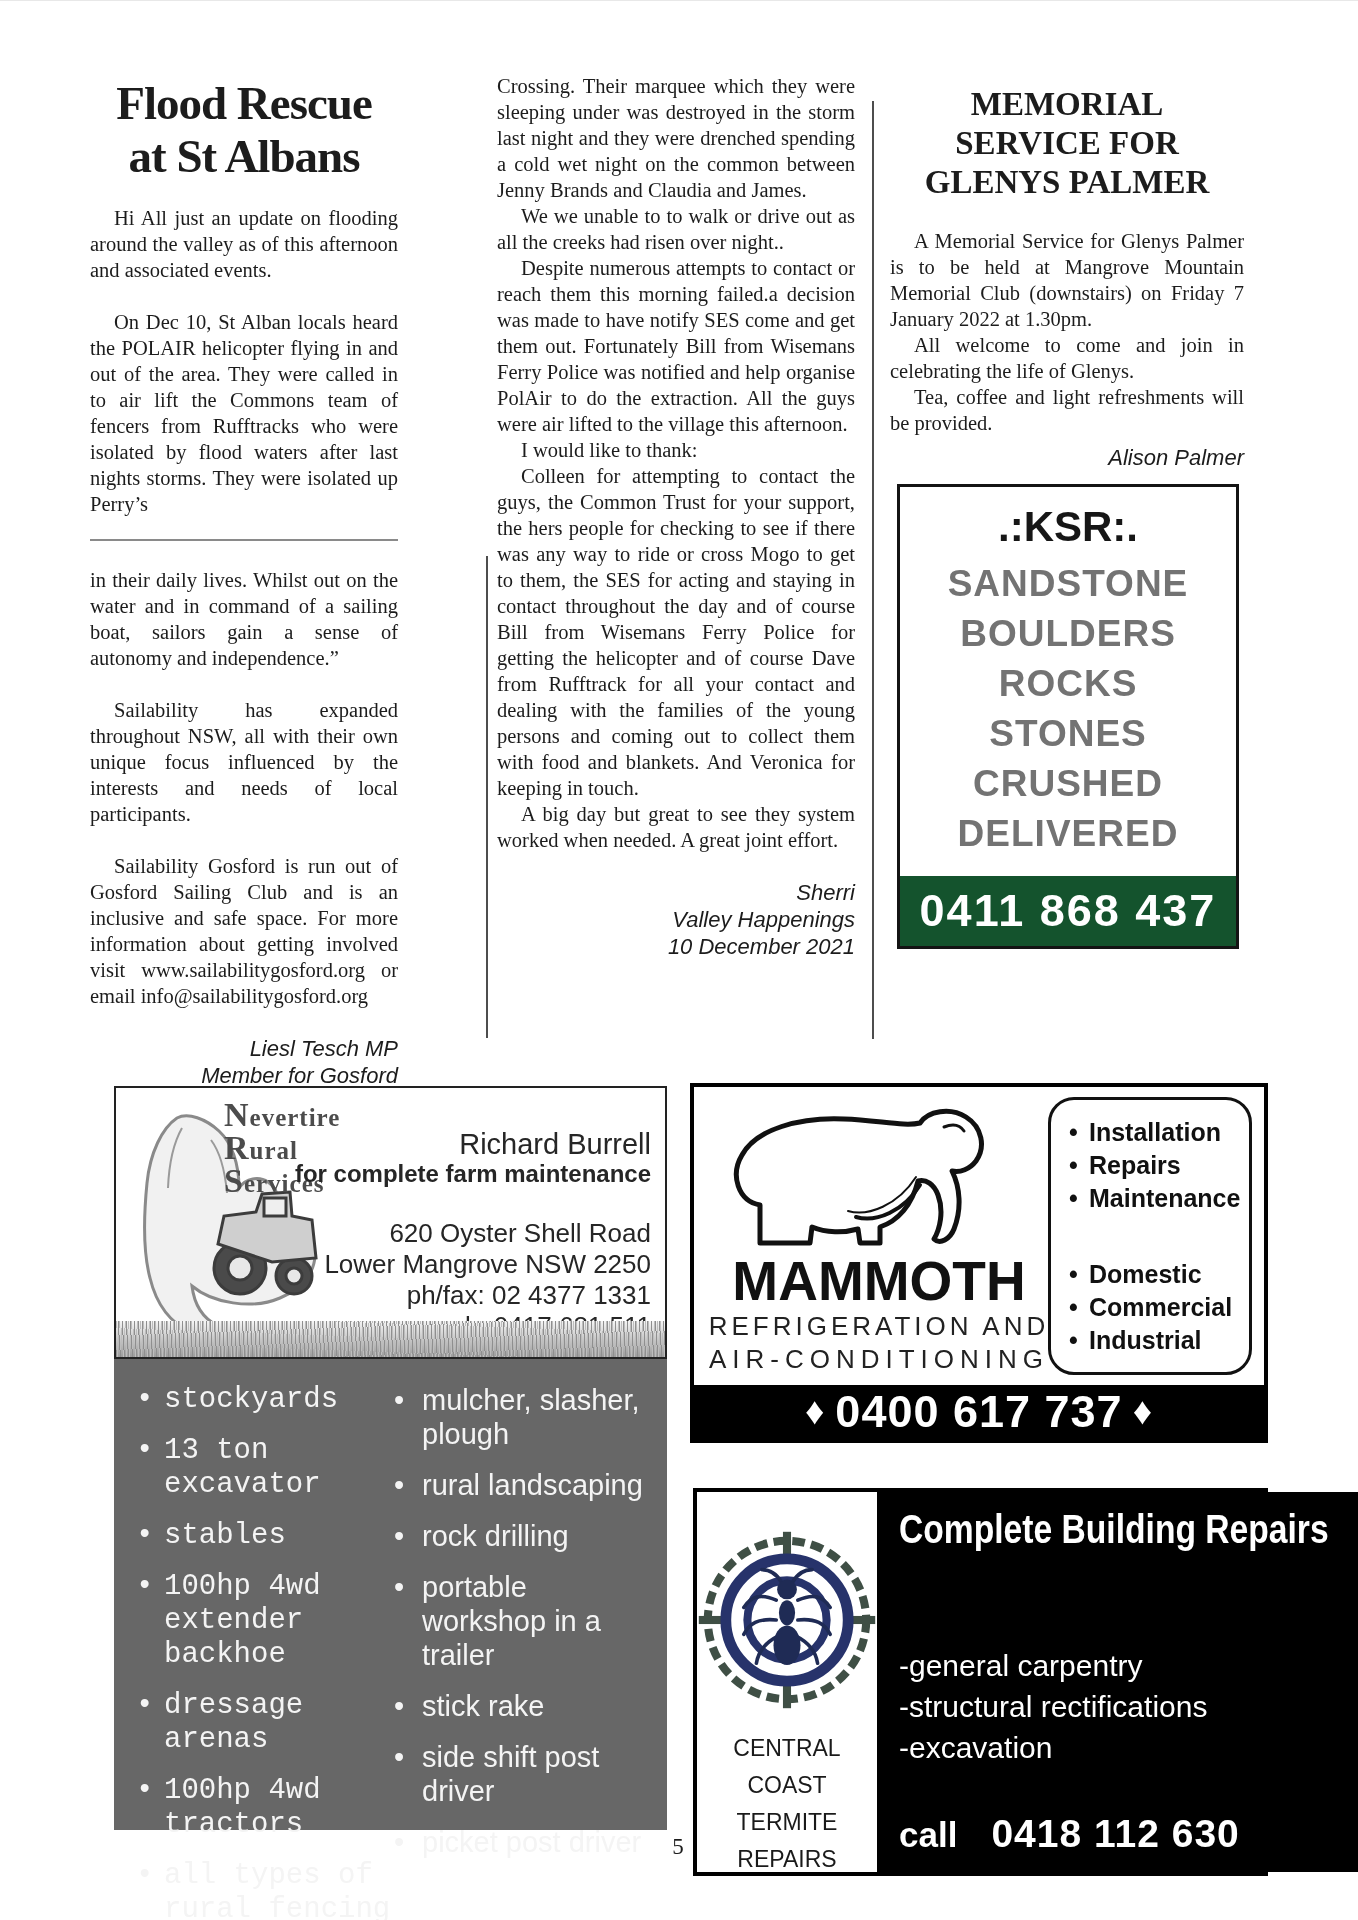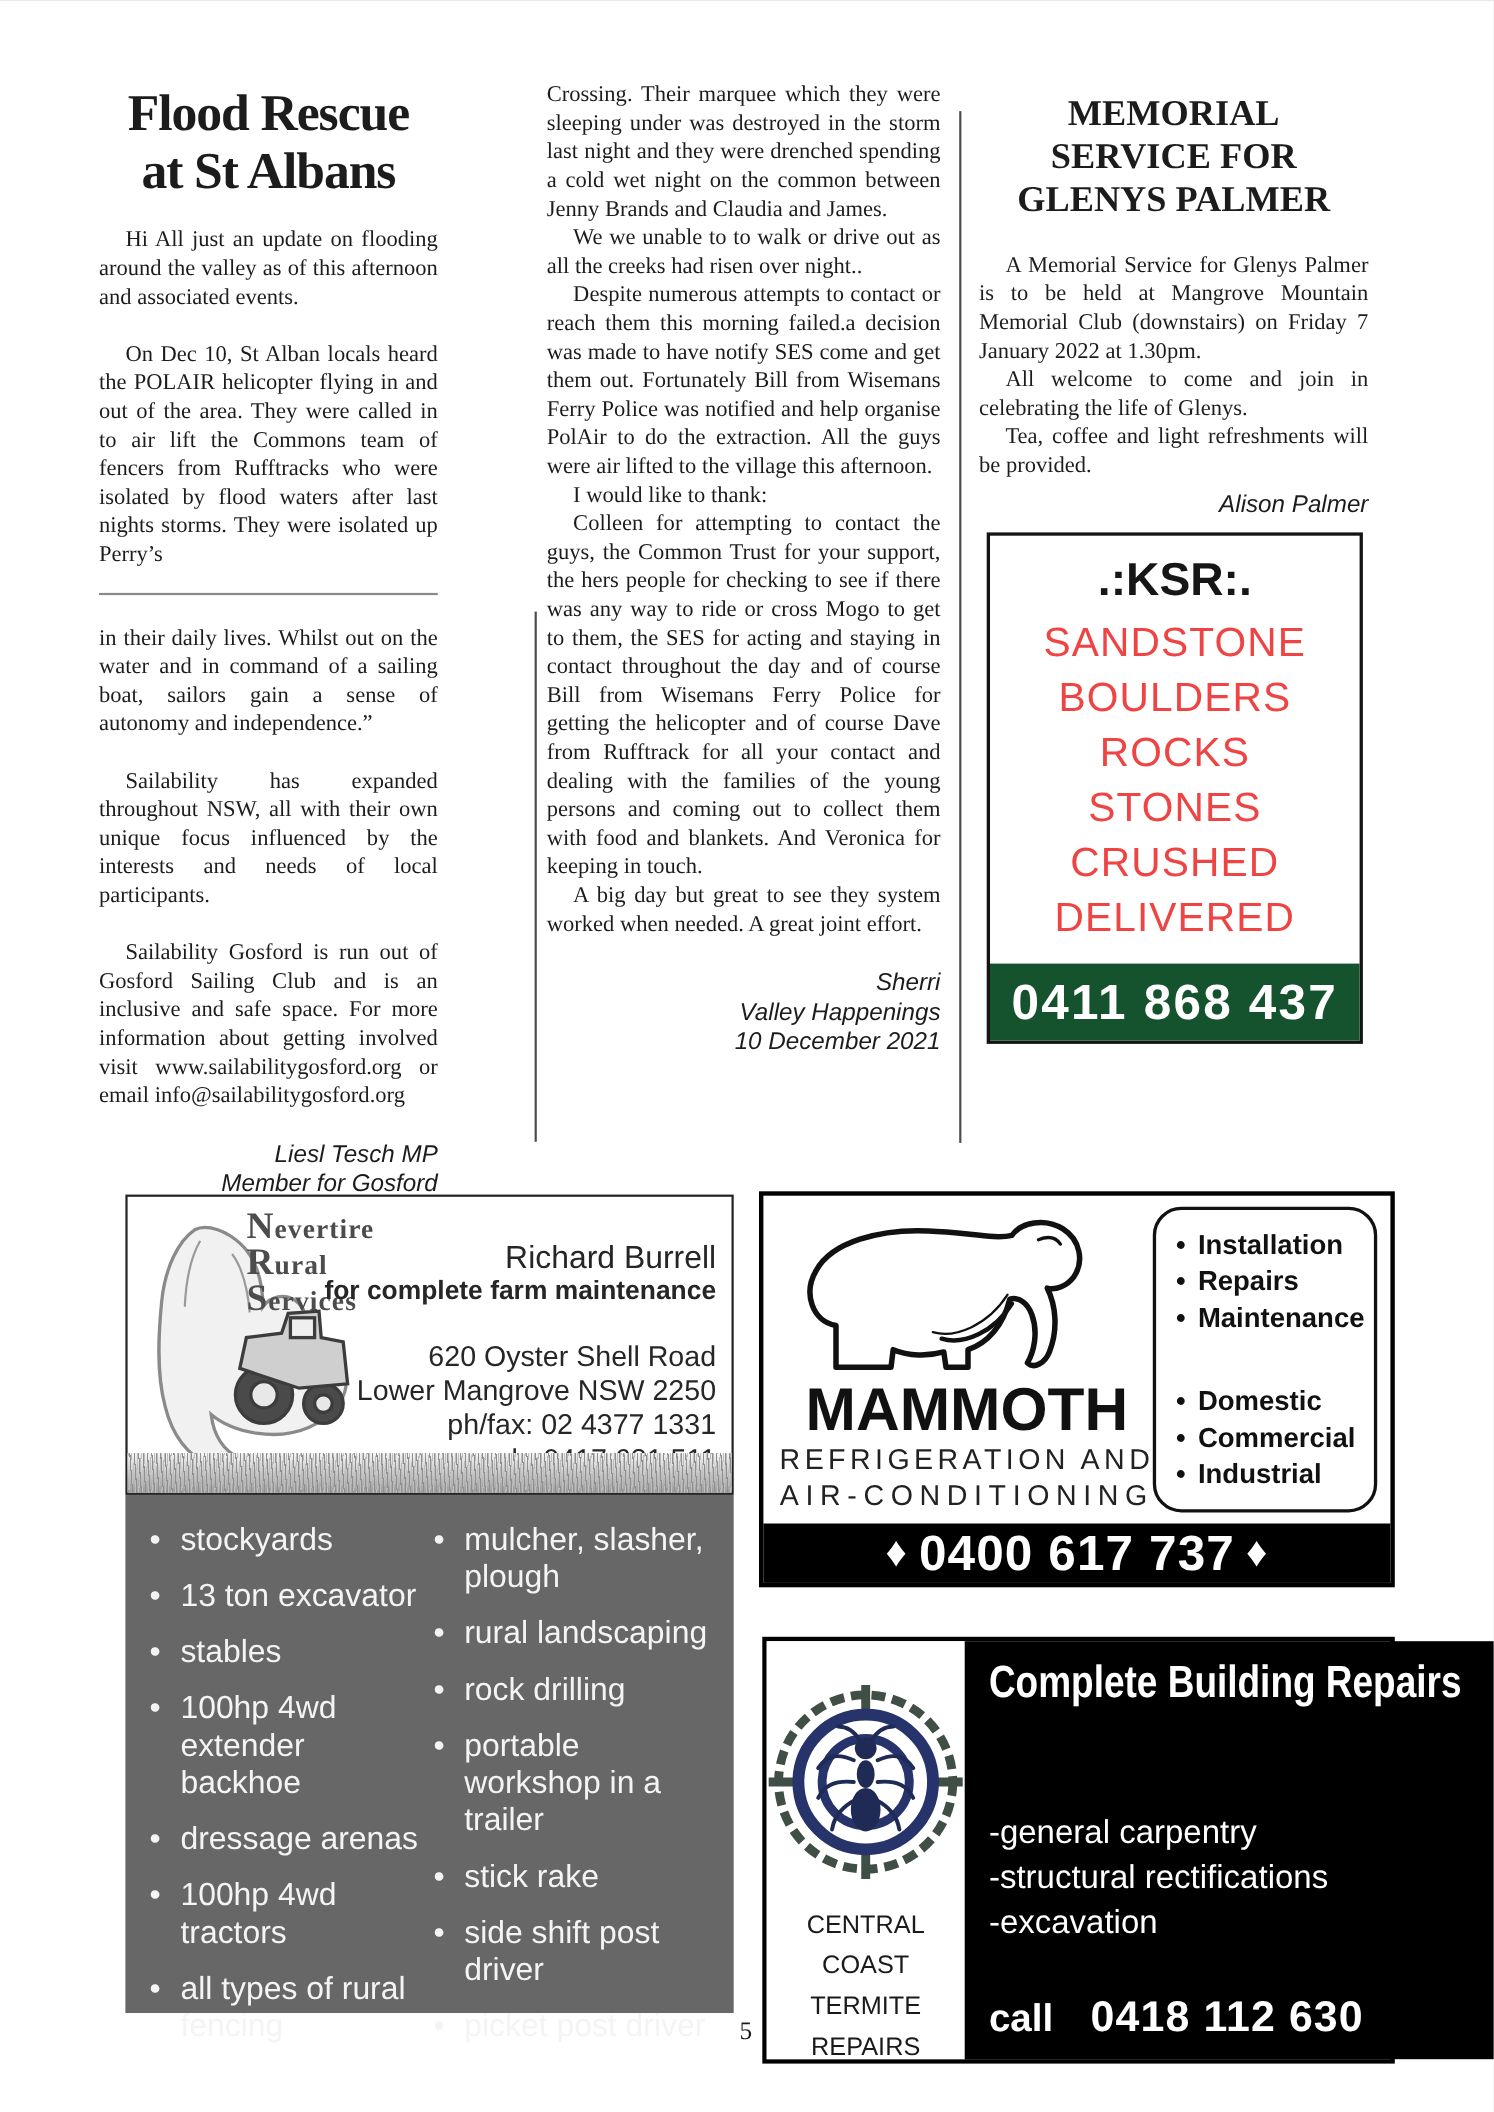--- a/index.html
+++ b/index.html
@@ -24,21 +24,21 @@
   .vline2{left:872px;top:100px;height:938px;}
   .sig{font-family:"Liberation Sans", sans-serif;font-style:italic;font-size:22px;
        line-height:27px;text-align:right;margin-top:26px;}
   .sig div{white-space:nowrap;}
 
   
   .ksr{position:absolute;left:897px;top:483px;width:342px;height:465px;border:3px solid #141414;
        box-sizing:border-box;background:#fff;display:flex;flex-direction:column;
        font-family:"Liberation Sans", sans-serif;text-align:center;}
   .ksr-brand{font-weight:bold;font-size:42px;margin:16px 0 8px 0;color:#161616;}
-  .ksr-word{font-weight:normal;font-size:37px;line-height:50px;color:#ef4444;letter-spacing:1px;}
+  .ksr-word{font-weight:bold;font-size:37px;line-height:50px;color:#737373;letter-spacing:1px;}
   .ksr-bar{margin-top:auto;background:#14532d;color:#fff;font-weight:bold;font-size:45px;
        line-height:70px;height:70px;letter-spacing:2px;}
 
   
   .nev{position:absolute;left:114px;top:1085px;width:553px;font-family:"Liberation Sans", sans-serif;}
   .nev-top{position:relative;height:273px;border:2px solid #222;box-sizing:border-box;background:#fff;}
   .nev-logo-art{position:absolute;left:6px;top:10px;}
   .nev-logo-text{position:absolute;left:108px;top:12px;color:#4c4c4c;
        font-family:"Liberation Serif", serif;font-weight:bold;}
   .nev-logo-text div{font-size:25px;line-height:30px;letter-spacing:1px;}
@@ -48,21 +48,21 @@
   .nev-tag{font-size:24px;font-weight:bold;line-height:28px;}
   .nev-addr{margin-top:30px;font-size:26px;line-height:31px;}
   .nev-grass{position:absolute;left:0;bottom:0;width:100%;height:36px;
        background:
         repeating-linear-gradient(86deg,#8f8f8f 0 1px,rgba(255,255,255,0) 1px 4px),
         repeating-linear-gradient(94deg,#bdbdbd 0 1px,rgba(255,255,255,0) 1px 3px),
         linear-gradient(#f5f5f5,#9c9c9c);}
   .nev-gray{background:#676767;color:#f4f4f4;height:471px;box-sizing:border-box;
        padding:24px 10px 0 20px;display:flex;}
   .nev-list{list-style:none;margin:0;padding:0;font-size:29px;line-height:34px;}
-  .nev-list.left{width:258px;}
+  .nev-list.left{width:258px;font-family:Liberation Mono, monospace;}
   .nev-list.right{width:255px;}
   .nev-list li{margin-bottom:17px;padding-left:30px;position:relative;}
   .nev-list li::before{content:"•";position:absolute;left:2px;}
 
   
   .mam{position:absolute;left:690px;top:1082px;width:578px;border:4px solid #000;
        box-sizing:border-box;background:#fff;font-family:"Liberation Sans", sans-serif;}
   .mam-white{position:relative;height:298px;}
   .mam-art{position:absolute;left:14px;top:6px;}
   .mam-name{position:absolute;left:0;top:162px;width:370px;text-align:center;

